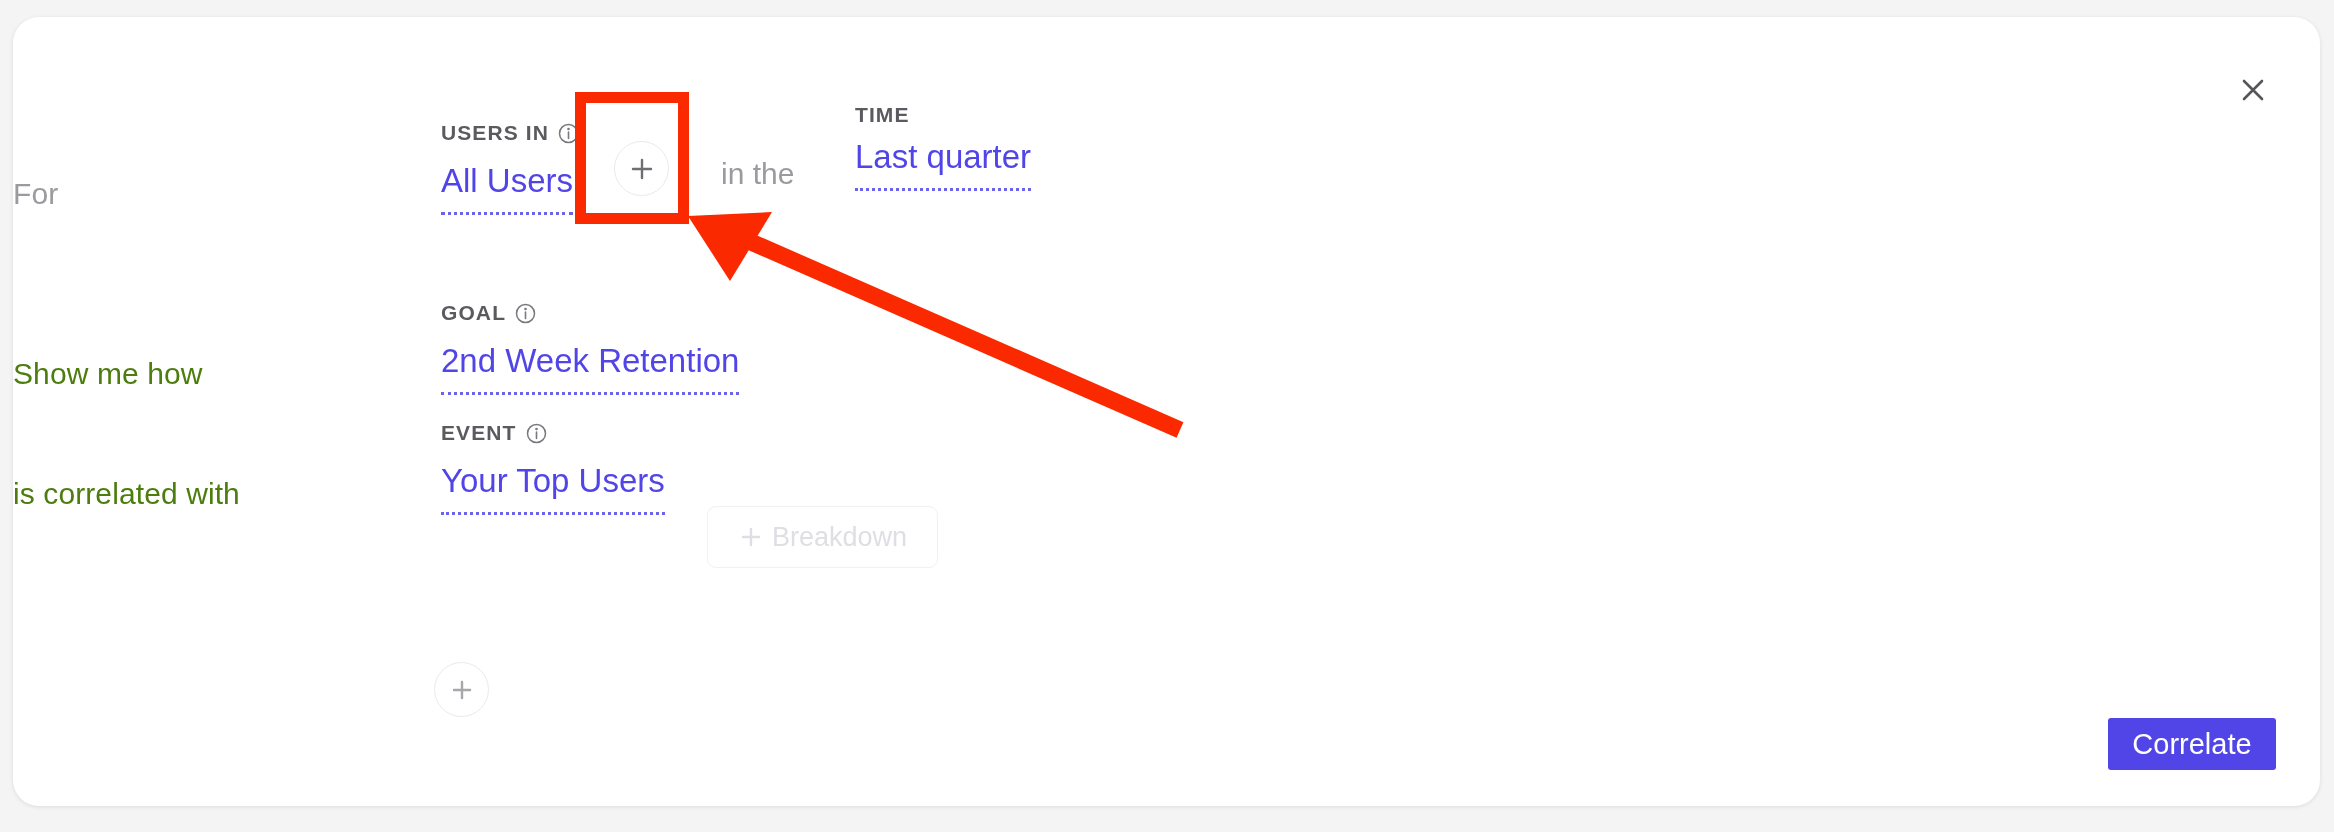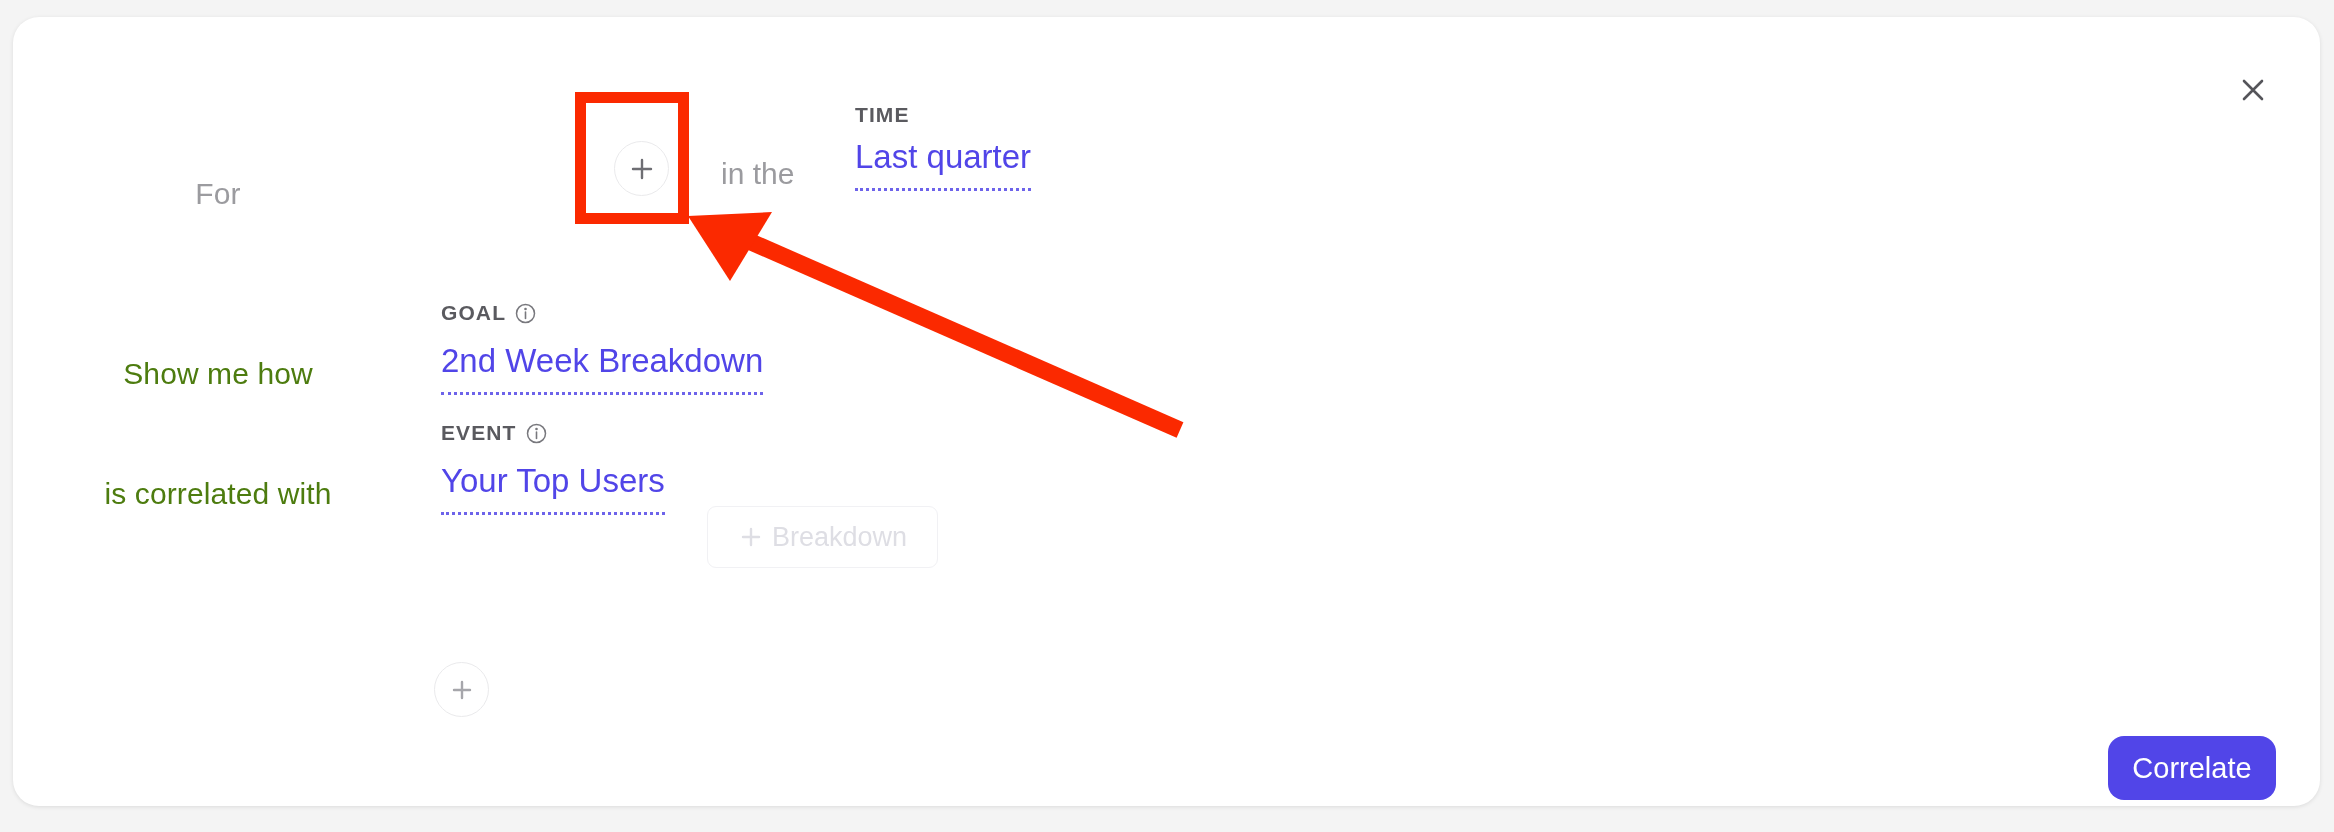--- a/index.html
+++ b/index.html
@@ -54,21 +54,21 @@
     display: flex;
     align-items: flex-end;
     height: 86px;
   }
   .row-users  { left: 0;  top: 120px; }
   .row-goal   { left: 0;  top: 300px; }
   .row-event  { left: 0;  top: 420px; }
 
   .prefix {
     width: 410px;
-    text-align: center;
+    text-align: left;
     font-size: 30px;
     color: #9b9b9f;
     line-height: 40px;
     padding-bottom: 9px;
     letter-spacing: 0.1px;
     white-space: nowrap;
     margin-top: 16px;
   }
   .prefix.mid { color: #4d7c0f; }
 
@@ -181,27 +181,27 @@
   .add-row-btn {
     position: absolute;
     left: 421px;
     top: 645px;
   }
 
   
   .correlate-btn {
     position: absolute;
     left: 2095px;
-    top: 719px;
+    top: 701px;
     width: 168px;
-    height: 64px;
+    height: 52px;
     background: #5145e8;
     color: #ffffff;
     border: none;
-    border-radius: 16px;
+    border-radius: 3px;
     font-size: 29px;
     font-family: "Liberation Sans", sans-serif;
     cursor: pointer;
     display: flex;
     align-items: center;
     justify-content: center;
   }
 
   
   .anno-box {
@@ -231,20 +231,33 @@
   <div class="close-btn">
     <svg width="28" height="28" viewBox="0 0 28 28" aria-hidden="true">
       <path d="M5 5 L23 23 M23 5 L5 23" stroke="#55555a" stroke-width="2.6" stroke-linecap="round" fill="none"></path>
     </svg>
   </div>
 
   <div class="builder">
 
     <div class="row row-users">
       <div class="prefix">For</div>
+      <div class="field">
+        <div class="field-label">
+          <span>USERS IN</span>
+          <span class="info-icon">
+            <svg width="21" height="21" viewBox="0 0 21 21" aria-hidden="true">
+              <circle cx="10.5" cy="10.5" r="9" fill="none" stroke="#78787d" stroke-width="1.5"></circle>
+              <circle cx="10.5" cy="6" r="1.3" fill="#78787d"></circle>
+              <path d="M10.5 9 L10.5 15.5" stroke="#78787d" stroke-width="1.6" stroke-linecap="round"></path>
+            </svg>
+          </span>
+        </div>
+        <span class="field-value">All Users</span>
+      </div>
     </div>
 
     <div class="add-filter-wrap">
       <div class="circle-add">
         <svg width="28" height="28" viewBox="0 0 28 28" aria-hidden="true">
           <path d="M14 5 L14 23 M5 14 L23 14" stroke="#6e6e73" stroke-width="2.4" stroke-linecap="round"></path>
         </svg>
       </div>
     </div>
 
@@ -263,21 +276,21 @@
         <div class="field-label">
           <span>GOAL</span>
           <span class="info-icon">
             <svg width="21" height="21" viewBox="0 0 21 21" aria-hidden="true">
               <circle cx="10.5" cy="10.5" r="9" fill="none" stroke="#78787d" stroke-width="1.5"></circle>
               <circle cx="10.5" cy="6" r="1.3" fill="#78787d"></circle>
               <path d="M10.5 9 L10.5 15.5" stroke="#78787d" stroke-width="1.6" stroke-linecap="round"></path>
             </svg>
           </span>
         </div>
-        <span class="field-value wide-goal">2nd Week Breakdown</span>
+        <span class="field-value wide-goal">2nd Week Retention</span>
       </div>
     </div>
 
     <div class="row row-event">
       <div class="prefix mid">is correlated with</div>
       <div class="field">
         <div class="field-label">
           <span>EVENT</span>
           <span class="info-icon">
             <svg width="21" height="21" viewBox="0 0 21 21" aria-hidden="true">

